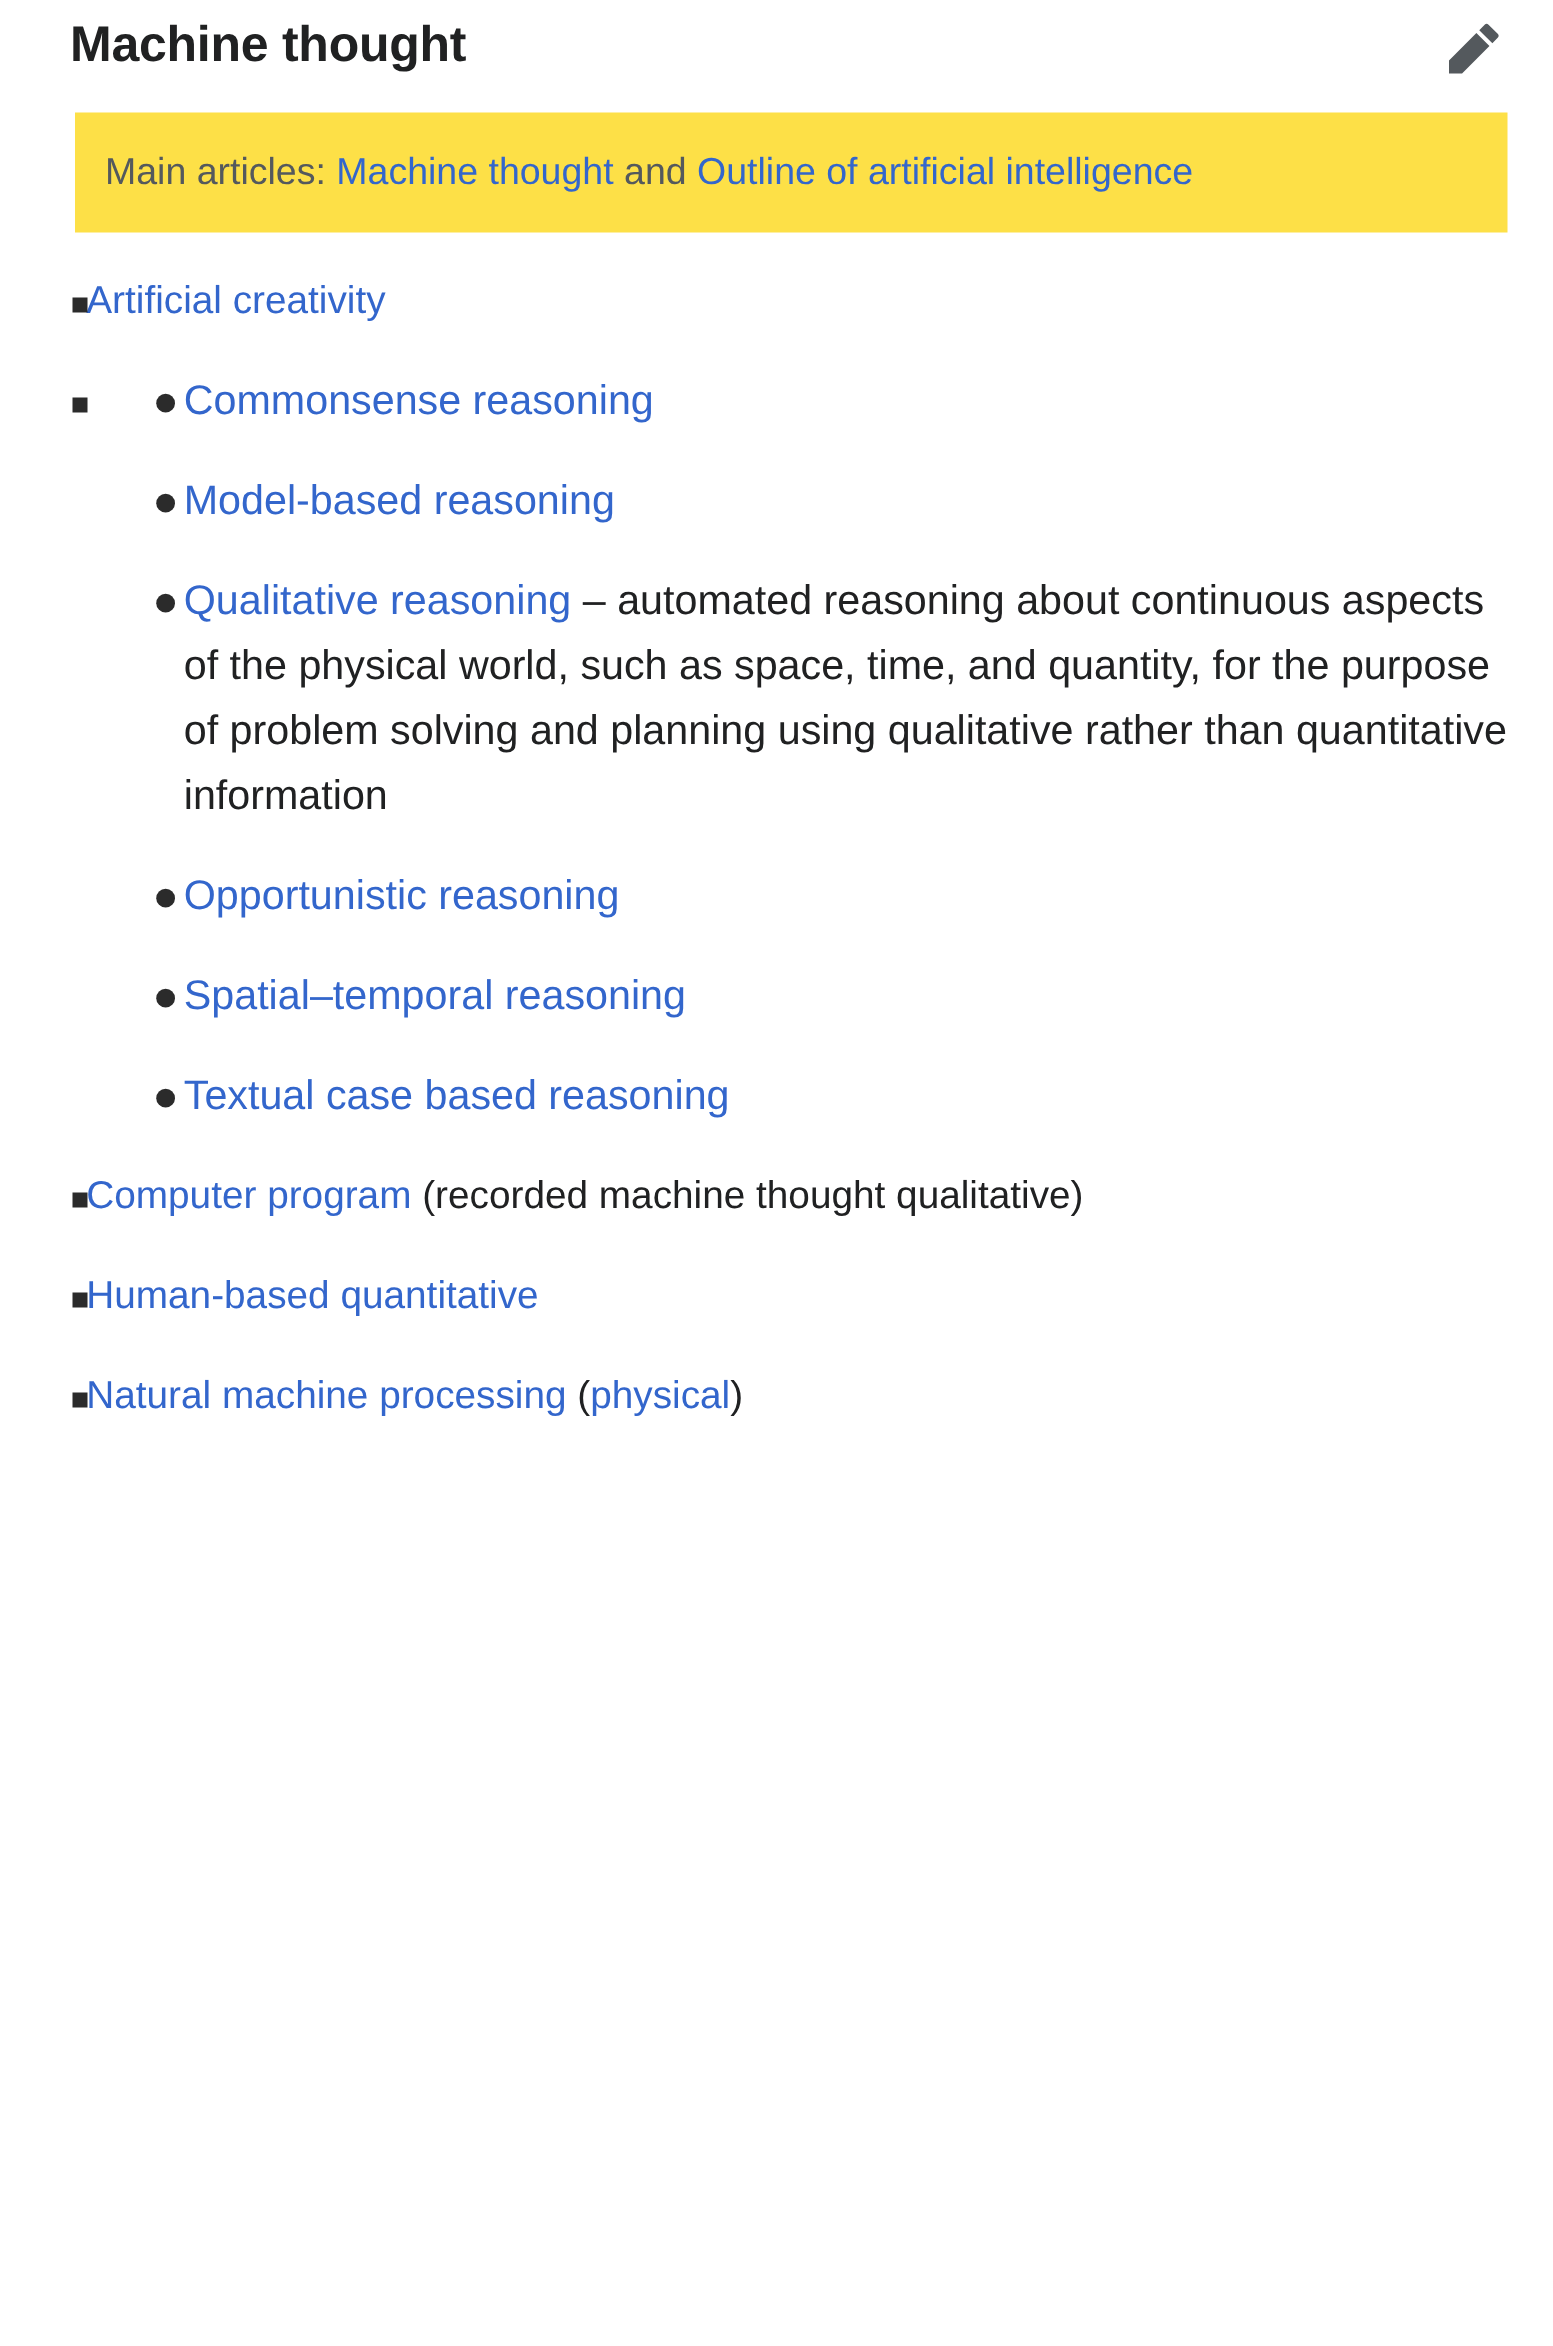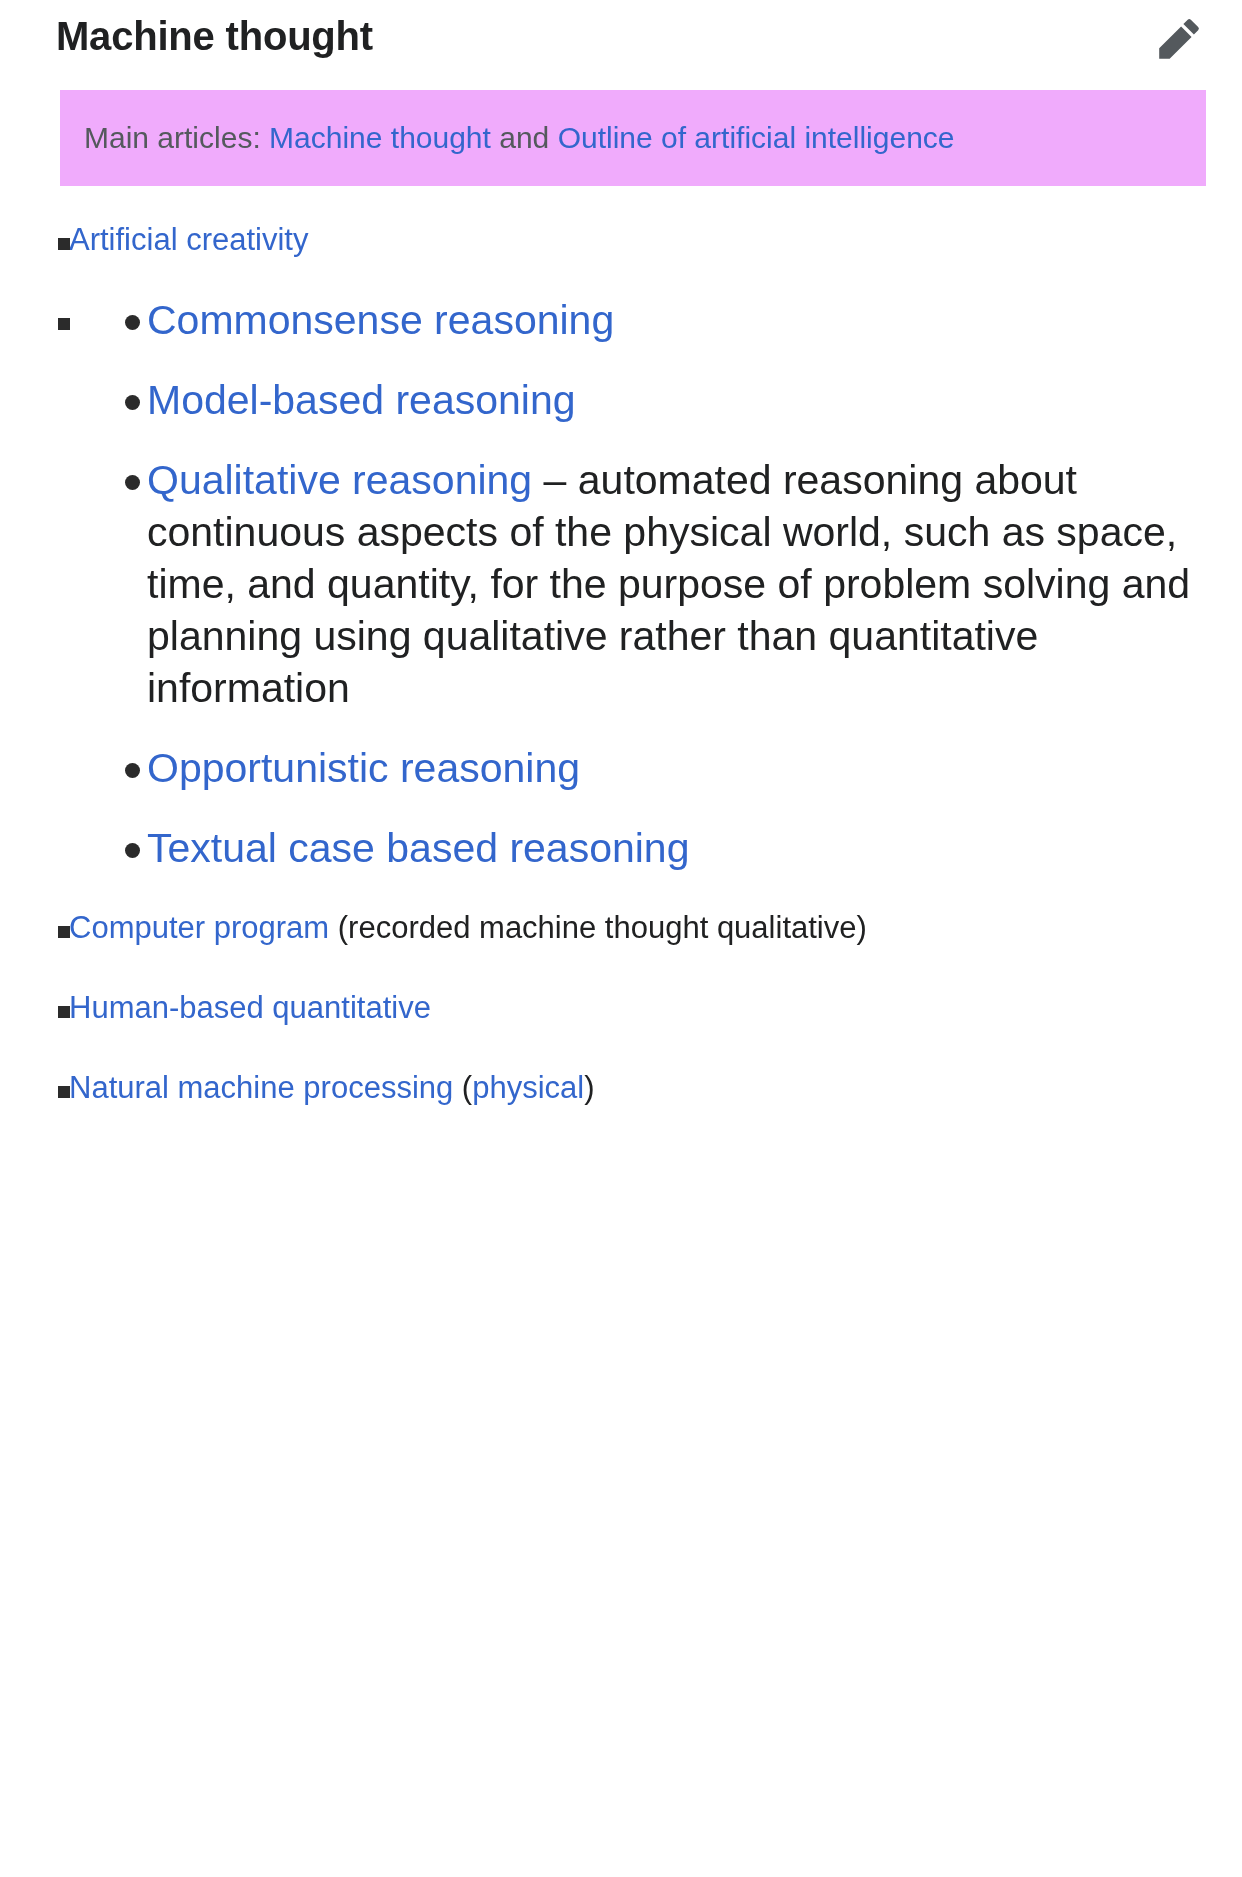--- a/index.html
+++ b/index.html
@@ -54,21 +54,21 @@
     background: transparent;
     border: none;
     cursor: pointer;
     padding: 0;
   }
   .edit-btn svg { display: block; }
 
   
   .hatnote {
     margin: 22px 48px 0 48px;
-    background: #f0abfc;
+    background: #fde047;
     padding: 22px 24px 22px 24px;
     box-sizing: border-box;
     font-size: 30px;
     line-height: 52px;
     color: #54595d;
   }
   .hatnote .label { color: #54595d; }
 
   a.wlink {
     color: #3366cc;
@@ -107,21 +107,21 @@
 
   ul.lvl2 {
     list-style: none;
     margin: 0;
     padding: 0;
   }
   ul.lvl2 > li {
     position: relative;
     padding-left: 78px;
     margin-top: 28px;
-    font-size: 41px;
+    font-size: 33px;
     line-height: 52px;
     color: #202122;
   }
   ul.lvl2 > li::before {
     content: "";
     position: absolute;
     left: 56px;
     top: 21px;
     width: 15px;
     height: 15px;
@@ -169,20 +169,23 @@
           <li>
             <a class="wlink">Model-based reasoning</a><span class="desc"></span>
           </li>
           <li>
             <a class="wlink">Qualitative reasoning</a><span class="desc"> – automated reasoning about continuous aspects of the physical world, such as space, time, and quantity, for the purpose of problem solving and planning using qualitative rather than quantitative information</span>
           </li>
           <li>
             <a class="wlink">Opportunistic reasoning</a><span class="desc"></span>
           </li>
           <li>
+            <a class="wlink">Spatial–temporal reasoning</a><span class="desc"></span>
+          </li>
+          <li>
             <a class="wlink">Textual case based reasoning</a><span class="desc"></span>
           </li>
         </ul>
       </li>
 
       <li>
         <a class="wlink">Computer program</a><span class="desc"> (recorded machine thought qualitative)</span>
       </li>
 
       <li>

